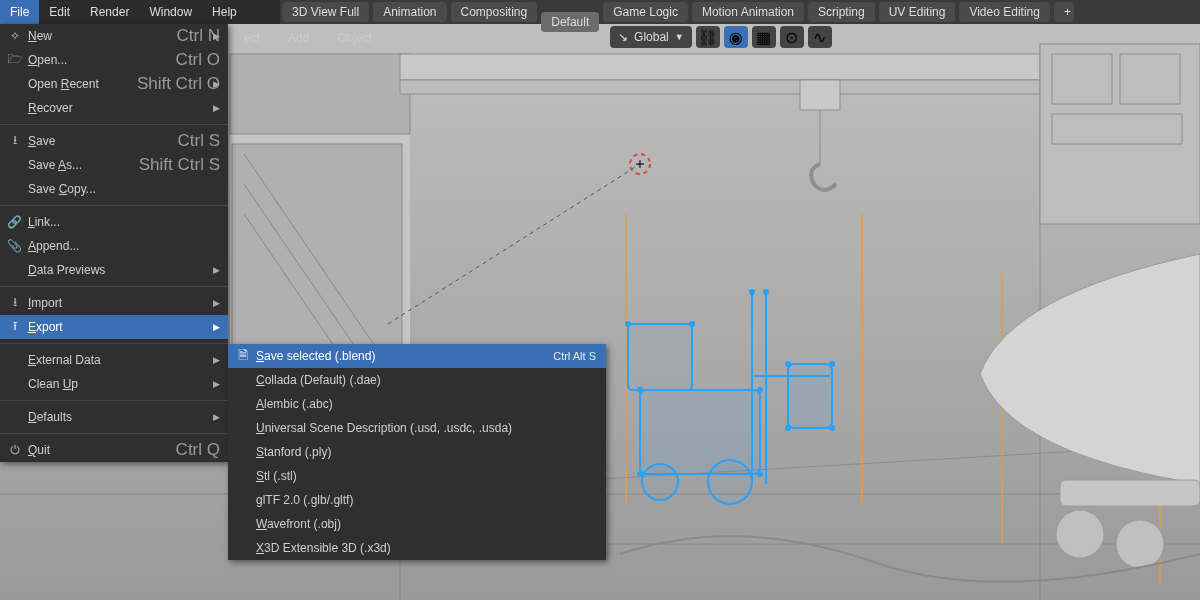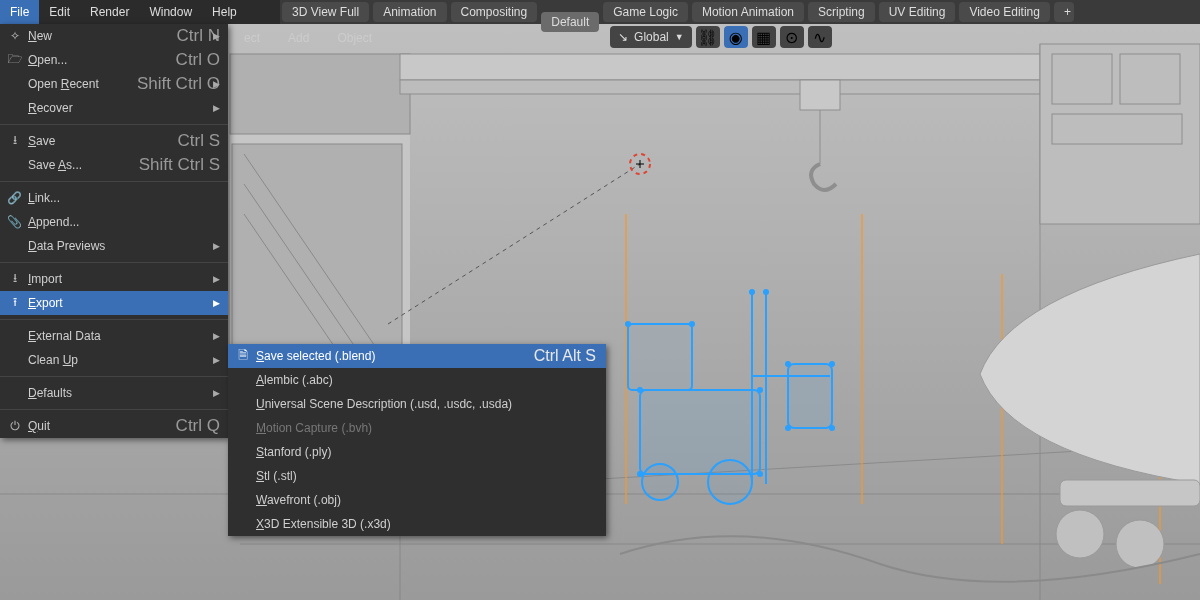--- a/index.html
+++ b/index.html
@@ -41,21 +41,21 @@
 .dropdown .row.highlight .arr { color:#fff; }
 .dropdown .sep { height:1px; background:#444; margin:4px 0; }
 
 
 .submenu { position:absolute; left:228px; top:344px; width:378px; background:#2f2f2f; color:#cfcfcf; font-size:12px; box-shadow:2px 2px 6px rgba(0,0,0,.5); }
 .submenu .row { display:flex; align-items:center; height:24px; padding:0 10px 0 6px; cursor:pointer; }
 .submenu .row.highlight { background:#3b6fb5; color:#fff; }
 .submenu .row .ic { width:18px; text-align:center; }
 .submenu .row .lbl { flex:1; padding-left:4px; }
 .submenu .row .lbl .ul { text-decoration:underline; }
-.submenu .row .sc { font-size:16px; color:#999;margin-left:32px; }
+.submenu .row .sc { font-size:11px; color:#999;margin-left:32px; }
 .submenu .row.highlight .sc { color:#e8e8e8; }
 .submenu .row.disabled { color:#777; }
 </style>
 </head>
 <body>
 
 <div class="viewport">
   <svg viewBox="0 0 1200 576">
 
     <g stroke="#7a7a7a" stroke-width="1" opacity=".6">
@@ -210,20 +210,24 @@
     <div class="row">
       <span class="ic">⭳</span>
       <span class="lbl"><span class="ul">S</span>ave</span>
       <span class="sc">Ctrl S</span>
     </div>
     <div class="row">
       <span class="ic"></span>
       <span class="lbl">Save <span class="ul">A</span>s...</span>
       <span class="sc">Shift Ctrl S</span>
     </div>
+    <div class="row">
+      <span class="ic"></span>
+      <span class="lbl">Save <span class="ul">C</span>opy...</span>
+    </div>
     <div class="sep"></div>
     <div class="row">
       <span class="ic">🔗</span>
       <span class="lbl"><span class="ul">L</span>ink...</span>
     </div>
     <div class="row">
       <span class="ic">📎</span>
       <span class="lbl"><span class="ul">A</span>ppend...</span>
     </div>
     <div class="row">
@@ -268,39 +272,43 @@
   </div>
 
 <div class="submenu" id="exportMenu">
     <div class="row highlight">
       <span class="ic">🗎</span>
       <span class="lbl"><span class="ul">S</span>ave selected (.blend)</span>
       <span class="sc">Ctrl Alt S</span>
     </div>
     <div class="row">
       <span class="ic"></span>
+      <span class="lbl"><span class="ul">C</span>ollada (Default) (.dae)</span>
+    </div>
+    <div class="row">
+      <span class="ic"></span>
       <span class="lbl"><span class="ul">A</span>lembic (.abc)</span>
     </div>
     <div class="row">
       <span class="ic"></span>
       <span class="lbl"><span class="ul">U</span>niversal Scene Description (.usd, .usdc, .usda)</span>
     </div>
-    <div class="row disabled">
-      <span class="ic"></span>
-      <span class="lbl"><span class="ul">M</span>otion Capture (.bvh)</span>
-    </div>
     <div class="row">
       <span class="ic"></span>
       <span class="lbl"><span class="ul">S</span>tanford (.ply)</span>
     </div>
     <div class="row">
       <span class="ic"></span>
       <span class="lbl"><span class="ul">S</span>tl (.stl)</span>
     </div>
     <div class="row">
       <span class="ic"></span>
+      <span class="lbl"><span class="ul">g</span>lTF 2.0 (.glb/.gltf)</span>
+    </div>
+    <div class="row">
+      <span class="ic"></span>
       <span class="lbl"><span class="ul">W</span>avefront (.obj)</span>
     </div>
     <div class="row">
       <span class="ic"></span>
       <span class="lbl"><span class="ul">X</span>3D Extensible 3D (.x3d)</span>
     </div>
   </div>
 
 </body></html>

